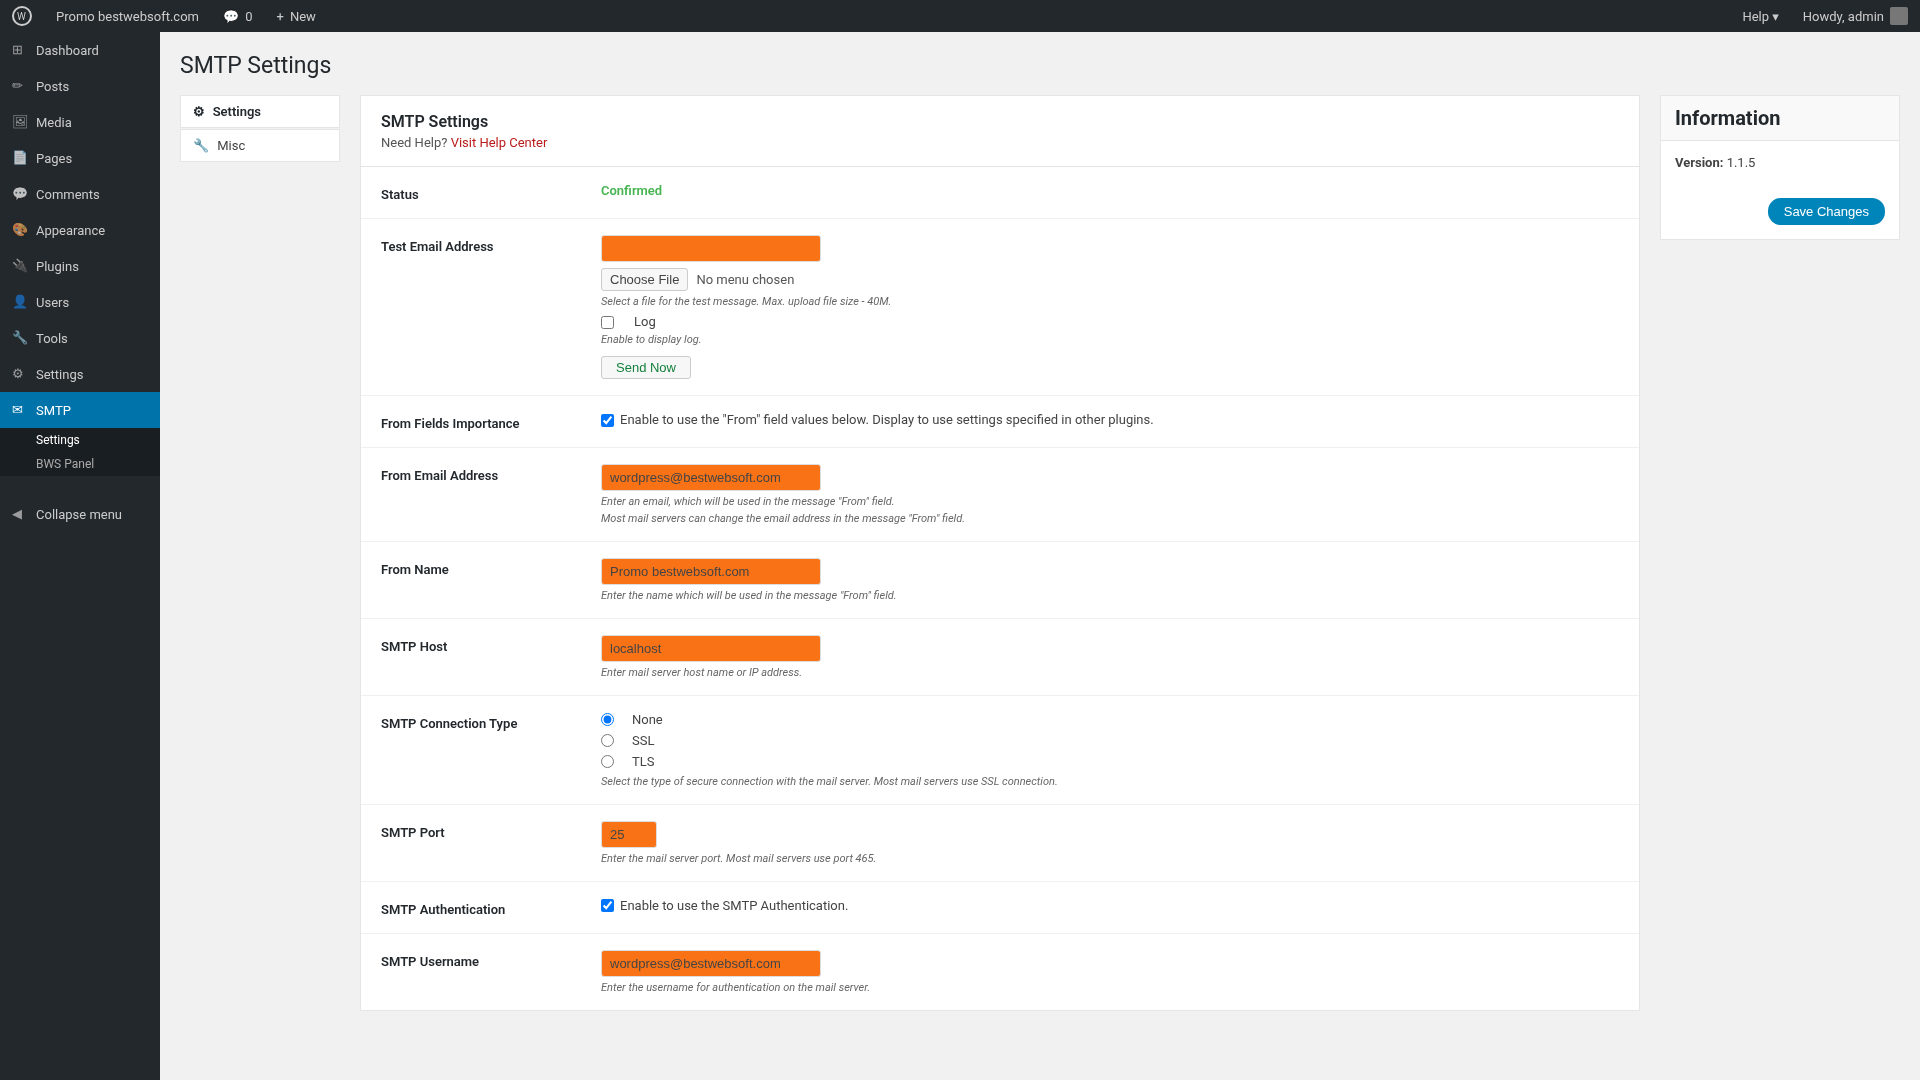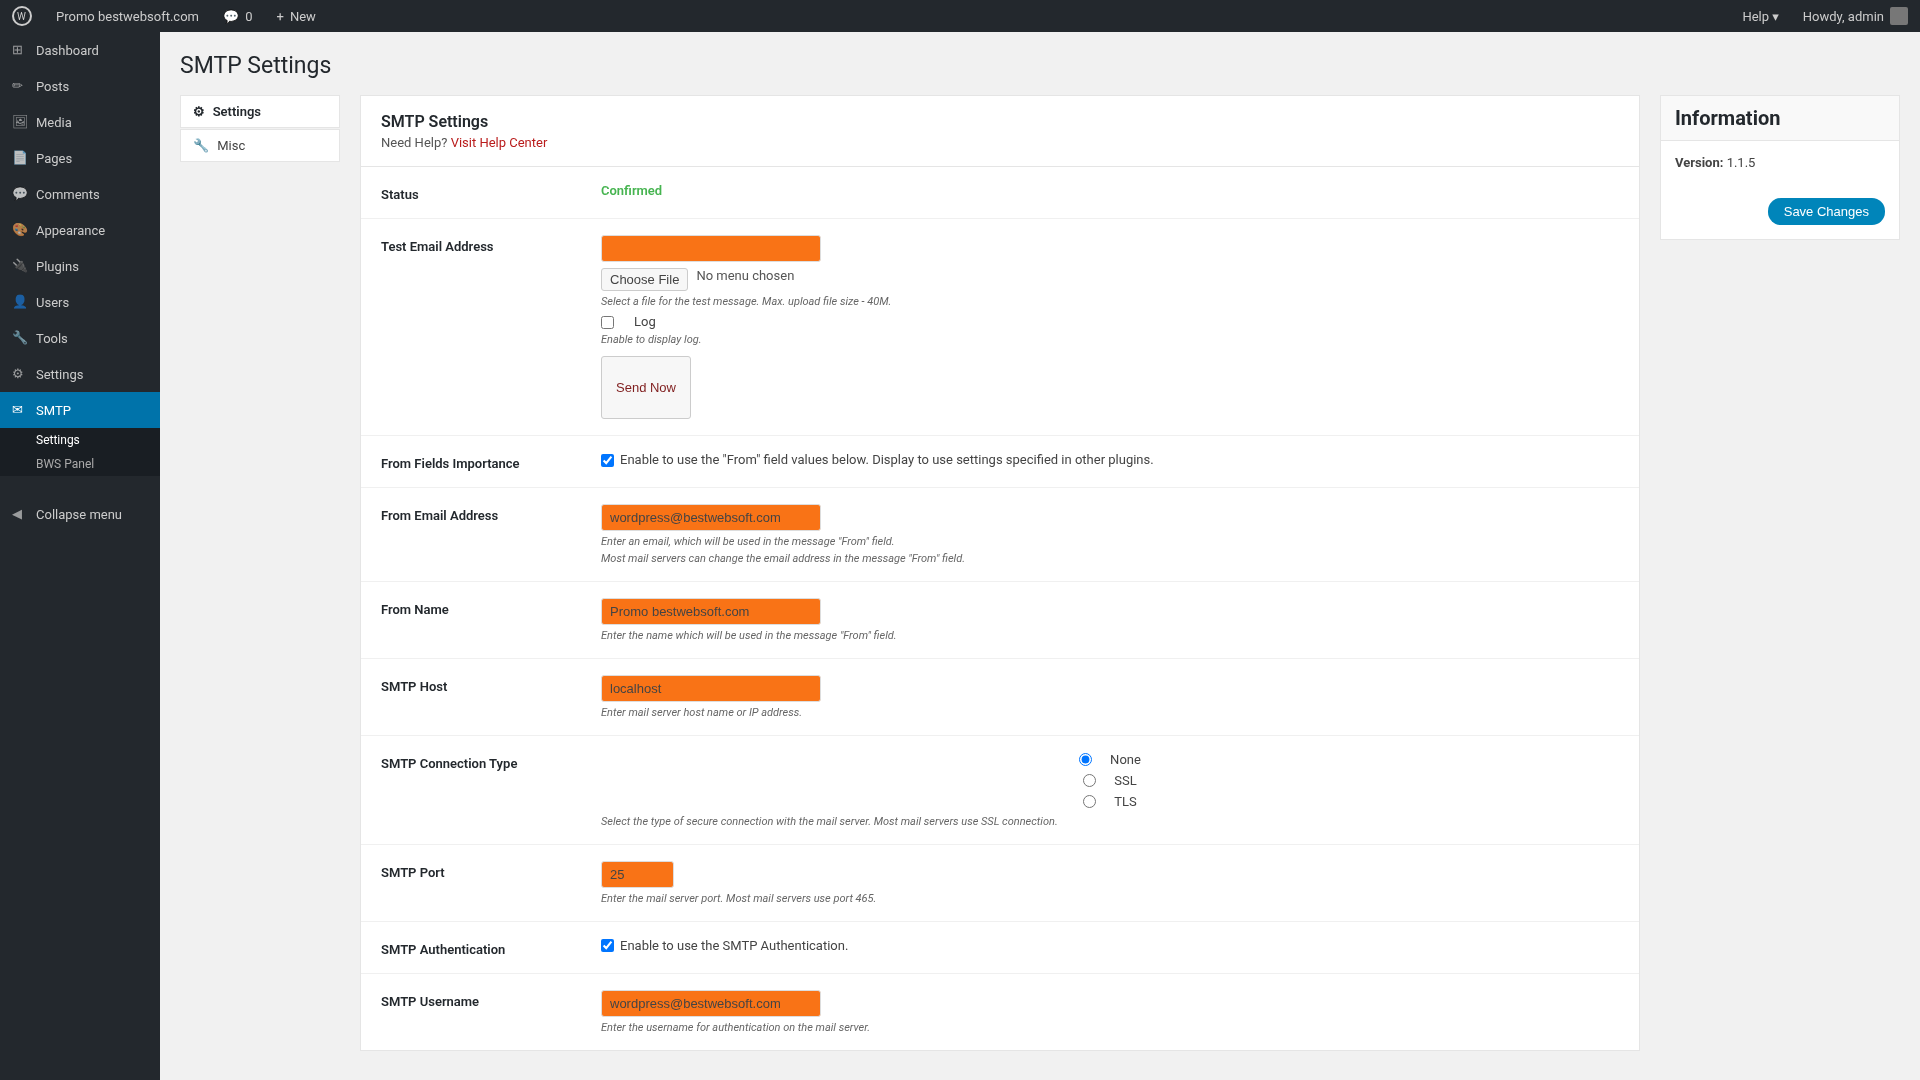--- a/index.html
+++ b/index.html
@@ -88,32 +88,32 @@
       display: inline-block; padding: 3px 8px; background: #f7f7f7;
       border: 1px solid #ccc; border-radius: 3px; font-size: 13px;
       cursor: pointer; color: #444;
     }
     .no-file-text { font-size: 13px; color: #555; margin-left: 4px; }
 
     .log-row { display: flex; align-items: flex-end; gap: 20px; margin-top: 6px; }
     .log-label { font-size: 13px; color: #444; }
 
     .send-now-btn {
-      margin-top: 10px; padding: 23px 14px; background: #f7f7f7;
+      margin-top: 10px; padding: 3px 14px; background: #f7f7f7;
       border: 1px solid #ccc; border-radius: 3px; font-size: 13px;
-      cursor: pointer; color: #7f1d1d;
+      cursor: pointer; color: #15803d;
     }
 
     input[type="checkbox"] { cursor: pointer; }
     input[type="radio"] { cursor: pointer; }
 
     .radio-group { display: flex; flex-direction: column; gap: 6px; }
-    .radio-item { display: flex; align-items: center; gap: 18px; font-size: 13px; color: #444; justify-content: center; }
-
-    .port-input { width: 73px; }
+    .radio-item { display: flex; align-items: center; gap: 18px; font-size: 13px; color: #444; }
+
+    .port-input { width: 56px; }
 
     
     .info-panel {
       width: 240px; flex-shrink: 0;
     }
     .info-card {
       background: #fff; border: 1px solid #e5e5e5;
     }
     .info-card-header {
       background: #f9f9f9; padding: 10px 14px; border-bottom: 1px solid #e5e5e5;
@@ -256,21 +256,21 @@
             <div class="form-label">Status</div>
             <div class="form-field">
               <span class="status-confirmed">Confirmed</span>
             </div>
           </div>
 
           <div class="form-row">
             <div class="form-label">Test Email Address</div>
             <div class="form-field">
               <input type="email" class="form-input" style="display: block; margin-bottom: 6px;">
-              <div style="display:flex;gap:4px;margin-bottom:4px;">
+              <div style="display:flex;align-items:center;gap:4px;margin-bottom:4px;">
                 <button class="choose-file-btn">Choose File</button>
                 <span class="no-file-text">No menu chosen</span>
               </div>
               <span class="form-hint">Select a file for the test message. Max. upload file size - 40M.</span>
               <div class="log-row">
                 <input type="checkbox" style="">
                 <span class="log-label">Log</span>
               </div>
               <span class="form-hint">Enable to display log.</span>
               <div>

